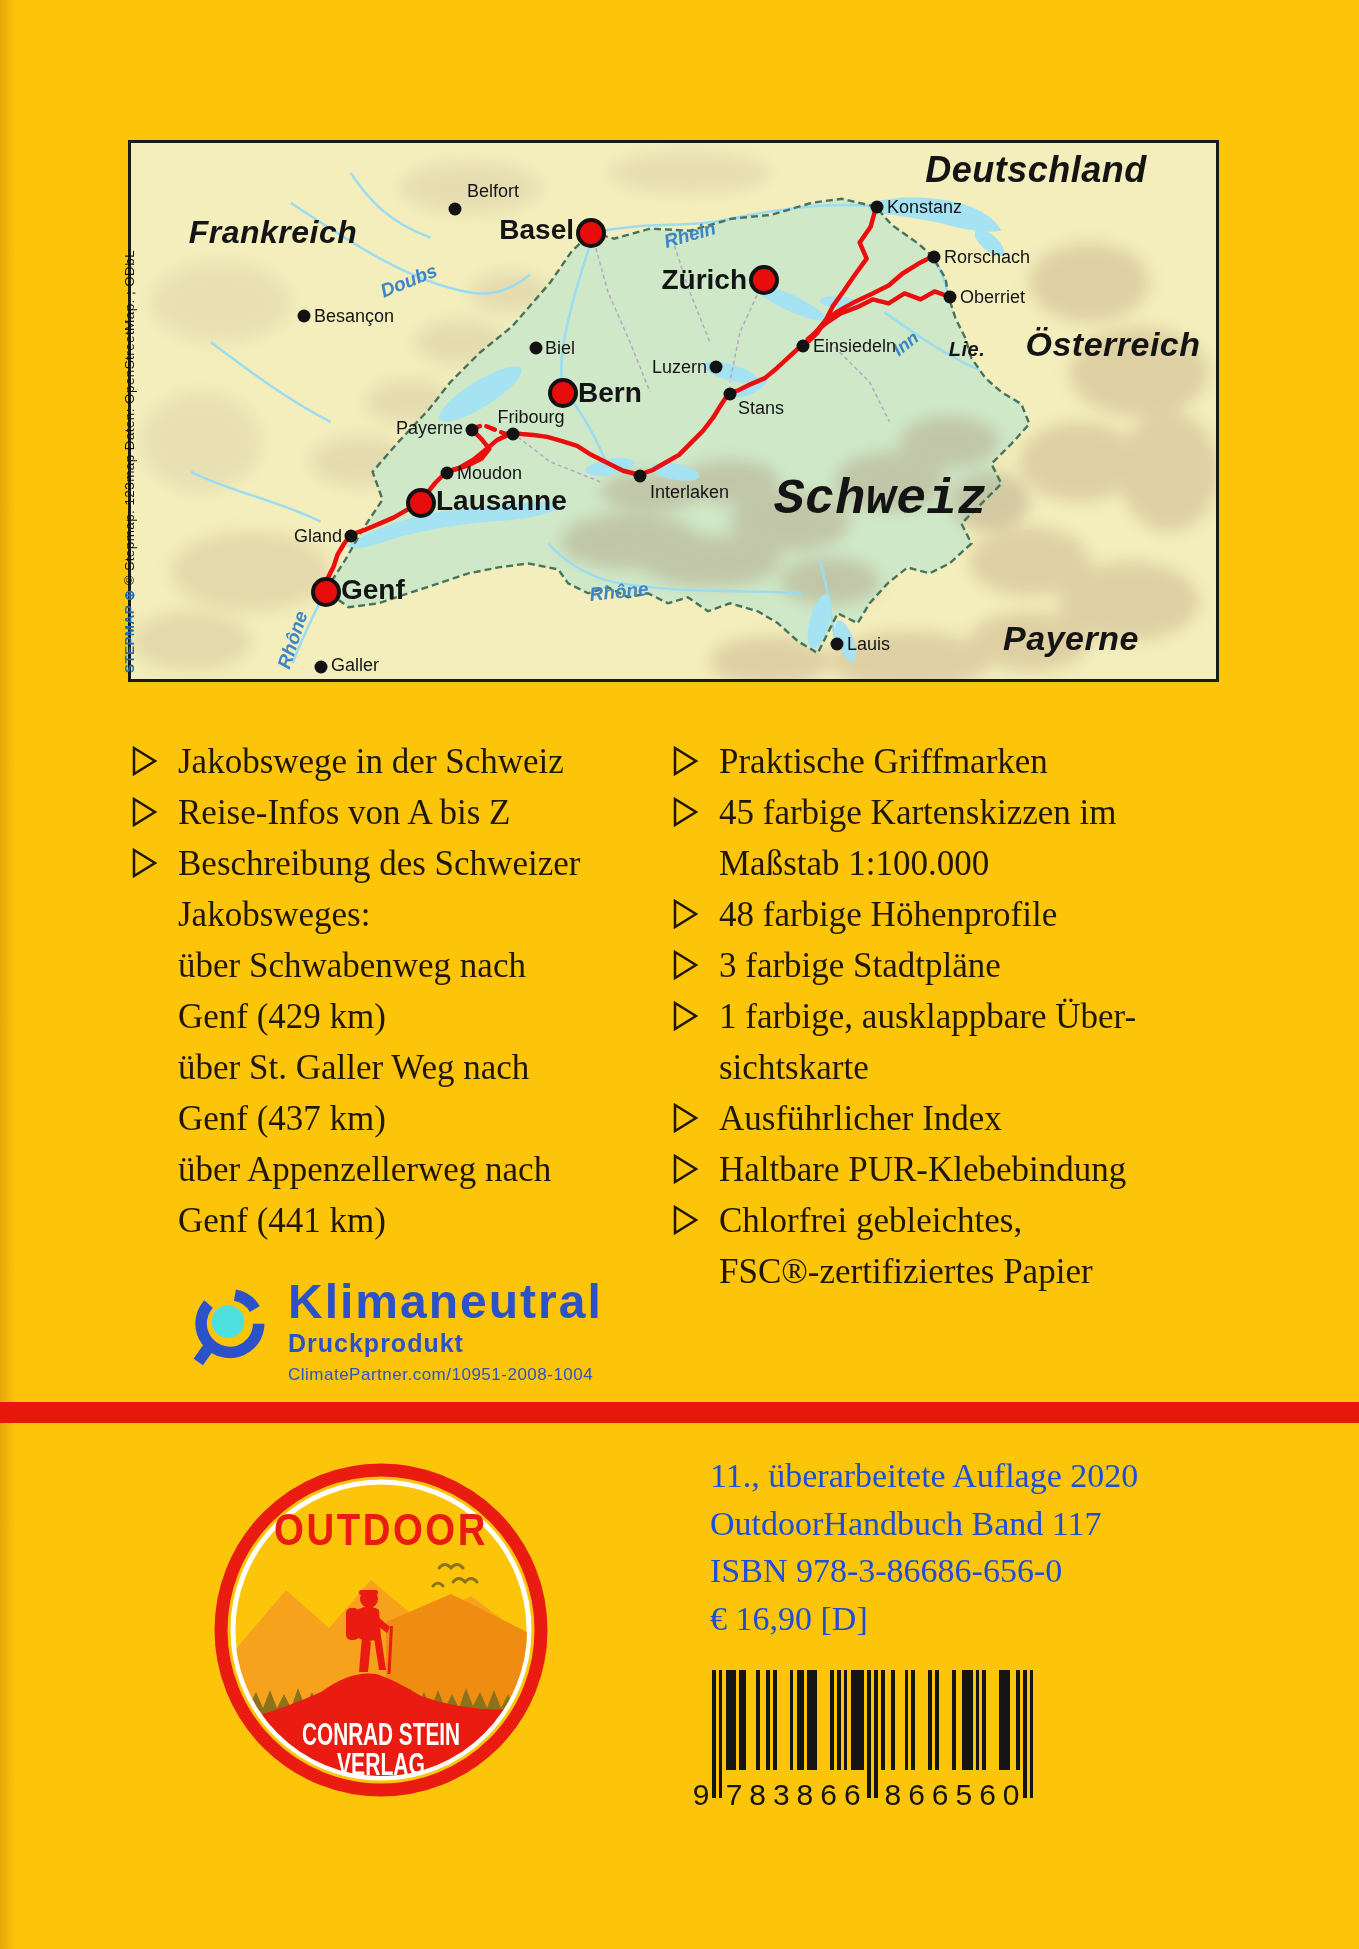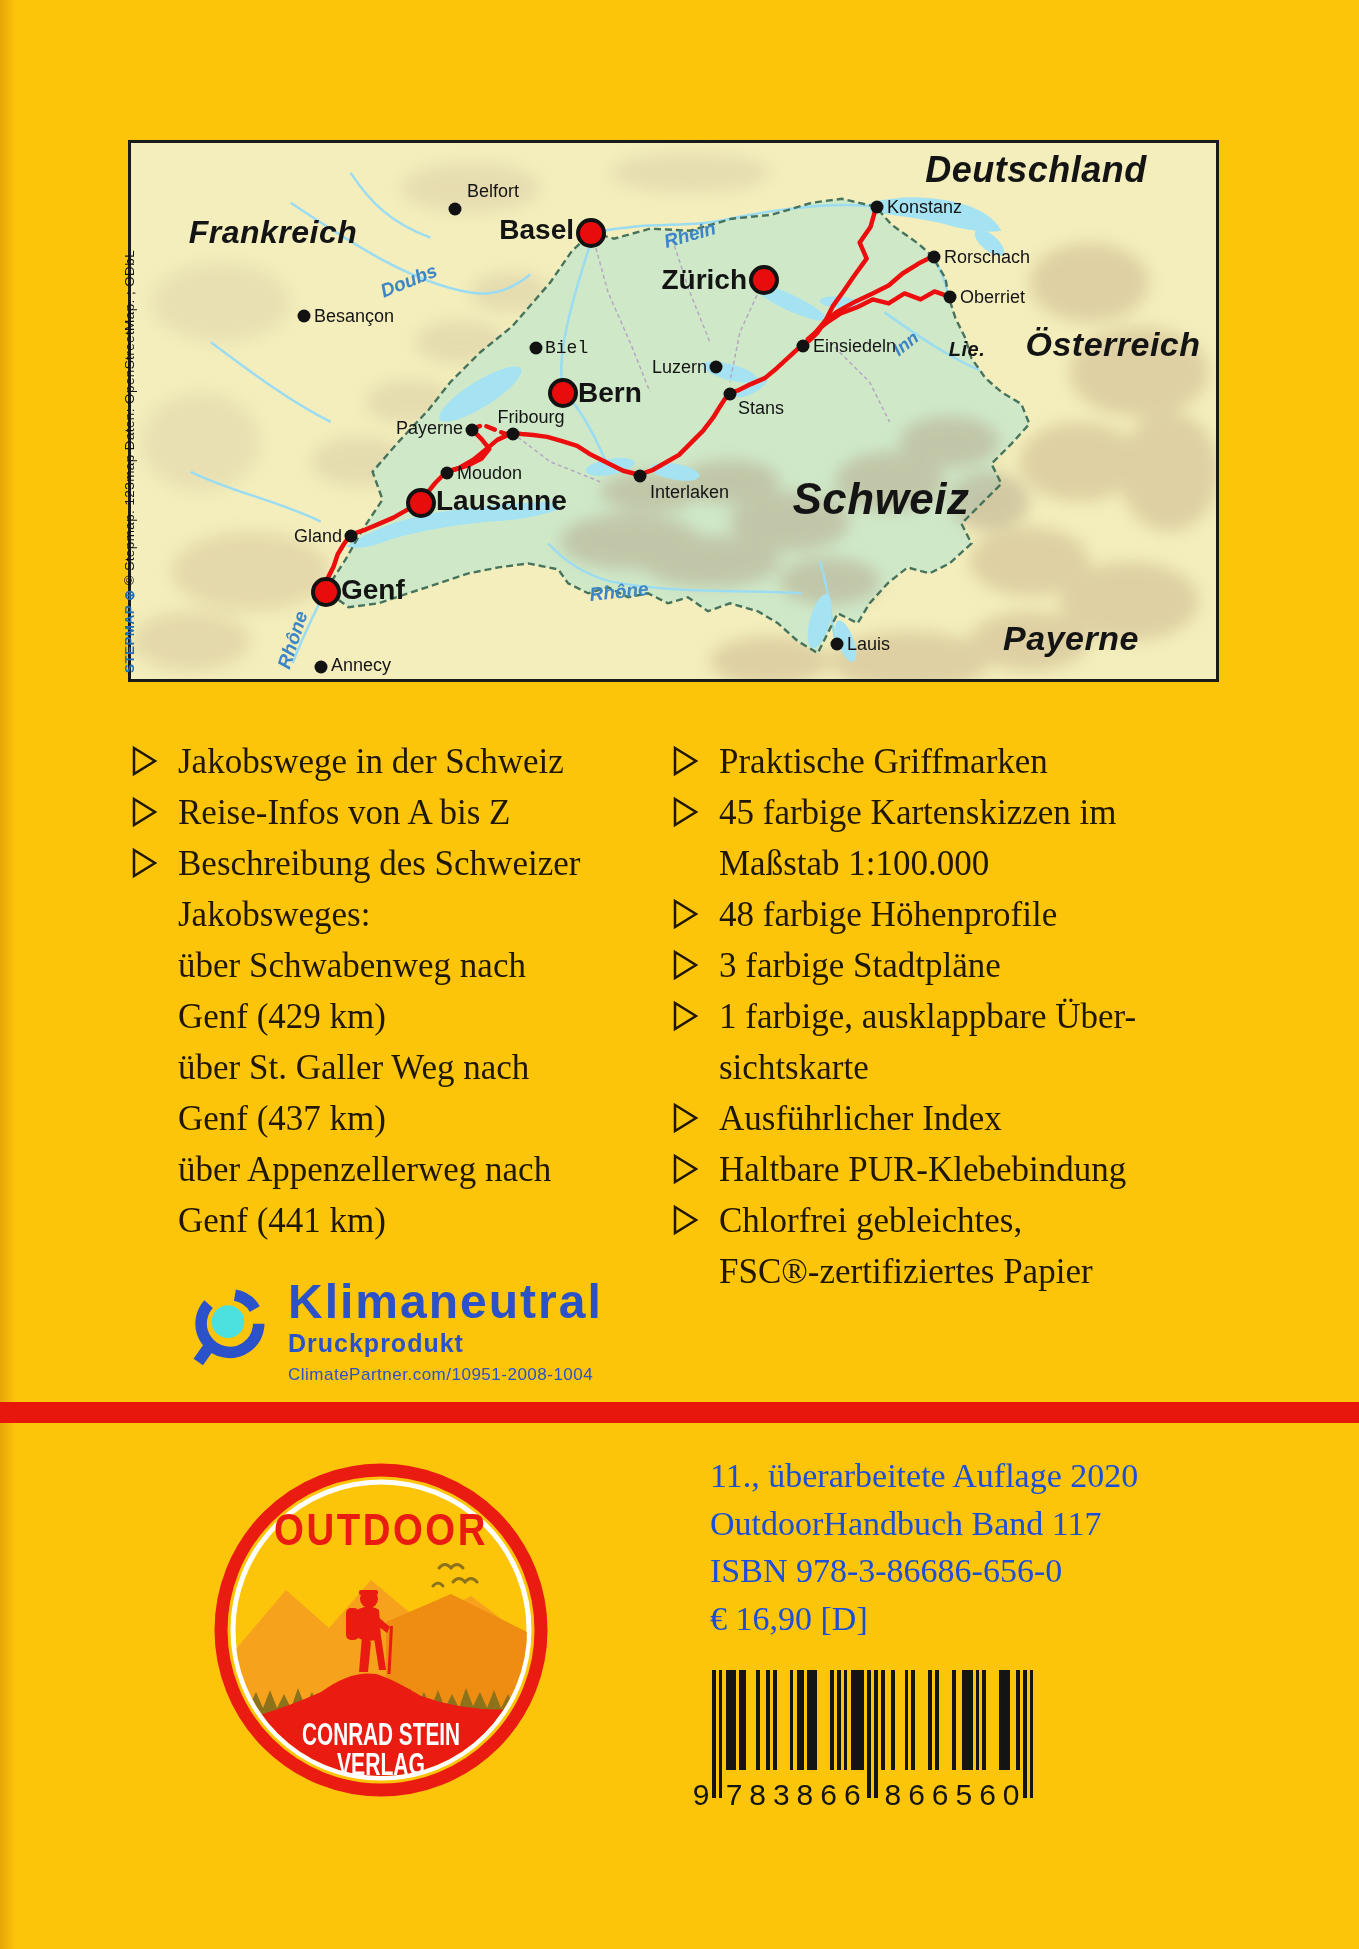--- a/index.html
+++ b/index.html
@@ -164,21 +164,21 @@
           <polyline points="341,287 351,297 359,307 351,317 339,323 327,327 316,330" class="route"></polyline>
           <polyline points="341,287 353,283 365,288 375,292 382,291" class="route dashed"></polyline>
         </g>
     </svg>
 
     <div class="map-labels" id="map-labels">
         <div class="country-label" style="left: 142px; top: 89px; font-size: 32px;">Frankreich</div>
         <div class="country-label" style="left: 905px; top: 27px; font-size: 36px;">Deutschland</div>
         <div class="country-label" style="left: 982px; top: 201px; font-size: 34px;">Österreich</div>
         <div class="country-label" style="left: 836px; top: 206px; font-size: 20px;">Lie.</div>
-        <div class="country-label" style="left: 750px; top: 356px; font-size: 44px;">Schweiz</div>
+        <div class="country-label" style="left: 750px; top: 356px; font-size: 50px; font-family: Liberation Mono, monospace;">Schweiz</div>
         <div class="country-label" style="left: 940px; top: 495px; font-size: 34px;">Payerne</div>
         <div class="river-label" style="left: 278px; top: 138px; font-size: 19px; transform: translate(-50%, -50%) rotate(-22deg);">Doubs</div>
         <div class="river-label" style="left: 559px; top: 92px; font-size: 19px; transform: translate(-50%, -50%) rotate(-16deg);">Rhein</div>
         <div class="river-label" style="left: 488px; top: 449px; font-size: 19px; transform: translate(-50%, -50%) rotate(-6deg);">Rhône</div>
         <div class="river-label" style="left: 162px; top: 497px; font-size: 19px; transform: translate(-50%, -50%) rotate(-72deg);">Rhône</div>
         <div class="river-label" style="left: 775px; top: 201px; font-size: 18px; transform: translate(-50%, -50%) rotate(-38deg);">Inn</div>
         <div class="city-dot" style="left: 324px; top: 66px;"></div>
         <div class="city-label an-center" style="left: 362px; top: 48px;">Belfort</div>
         <div class="city-hub" style="left: 460px; top: 90px;"></div>
         <div class="city-label an-left hub" style="left: 443px; top: 87px;">Basel</div>
@@ -186,21 +186,21 @@
         <div class="city-label an-right" style="left: 756px; top: 64px;">Konstanz</div>
         <div class="city-dot" style="left: 803px; top: 114px;"></div>
         <div class="city-label an-right" style="left: 813px; top: 114px;">Rorschach</div>
         <div class="city-dot" style="left: 819px; top: 154px;"></div>
         <div class="city-label an-right" style="left: 829px; top: 154px;">Oberriet</div>
         <div class="city-hub" style="left: 633px; top: 137px;"></div>
         <div class="city-label an-left hub" style="left: 616px; top: 137px;">Zürich</div>
         <div class="city-dot" style="left: 173px; top: 173px;"></div>
         <div class="city-label an-right" style="left: 183px; top: 173px;">Besançon</div>
         <div class="city-dot" style="left: 405px; top: 205px;"></div>
-        <div class="city-label an-right" style="left: 414px; top: 205px; font-family: Liberation Mono, monospace;">Biel</div>
+        <div class="city-label an-right" style="left: 414px; top: 205px;">Biel</div>
         <div class="city-dot" style="left: 585px; top: 224px;"></div>
         <div class="city-label an-left" style="left: 576px; top: 224px;">Luzern</div>
         <div class="city-dot" style="left: 672px; top: 203px;"></div>
         <div class="city-label an-right" style="left: 682px; top: 203px;">Einsiedeln</div>
         <div class="city-hub" style="left: 432px; top: 250px;"></div>
         <div class="city-label an-right hub" style="left: 447px; top: 250px;">Bern</div>
         <div class="city-dot" style="left: 599px; top: 251px;"></div>
         <div class="city-label an-right" style="left: 607px; top: 265px;">Stans</div>
         <div class="city-dot" style="left: 341px; top: 287px;"></div>
         <div class="city-label an-left" style="left: 332px; top: 285px;">Payerne</div>
@@ -210,21 +210,21 @@
         <div class="city-label an-right" style="left: 326px; top: 330px;">Moudon</div>
         <div class="city-dot" style="left: 509px; top: 333px;"></div>
         <div class="city-label an-right" style="left: 519px; top: 349px;">Interlaken</div>
         <div class="city-hub" style="left: 290px; top: 360px;"></div>
         <div class="city-label an-right hub" style="left: 305px; top: 358px;">Lausanne</div>
         <div class="city-dot" style="left: 220px; top: 393px;"></div>
         <div class="city-label an-left" style="left: 211px; top: 393px;">Gland</div>
         <div class="city-hub" style="left: 195px; top: 449px;"></div>
         <div class="city-label an-right hub" style="left: 210px; top: 447px;">Genf</div>
         <div class="city-dot" style="left: 190px; top: 524px;"></div>
-        <div class="city-label an-right" style="left: 200px; top: 522px;">Annecy</div>
+        <div class="city-label an-right" style="left: 200px; top: 522px;">Galler</div>
         <div class="city-dot" style="left: 706px; top: 501px;"></div>
         <div class="city-label an-right" style="left: 716px; top: 501px;">Lauis</div>
       </div>
 
     <div class="map-attrib">
       <span class="attrib-brand">STEPMAP</span><span class="attrib-globe">⊕</span><span>© Stepmap. 123map   Daten: OpenStreetMap. ; ODbL</span>
     </div>
   </div>
 
   <div class="feat-col" id="features-left">

